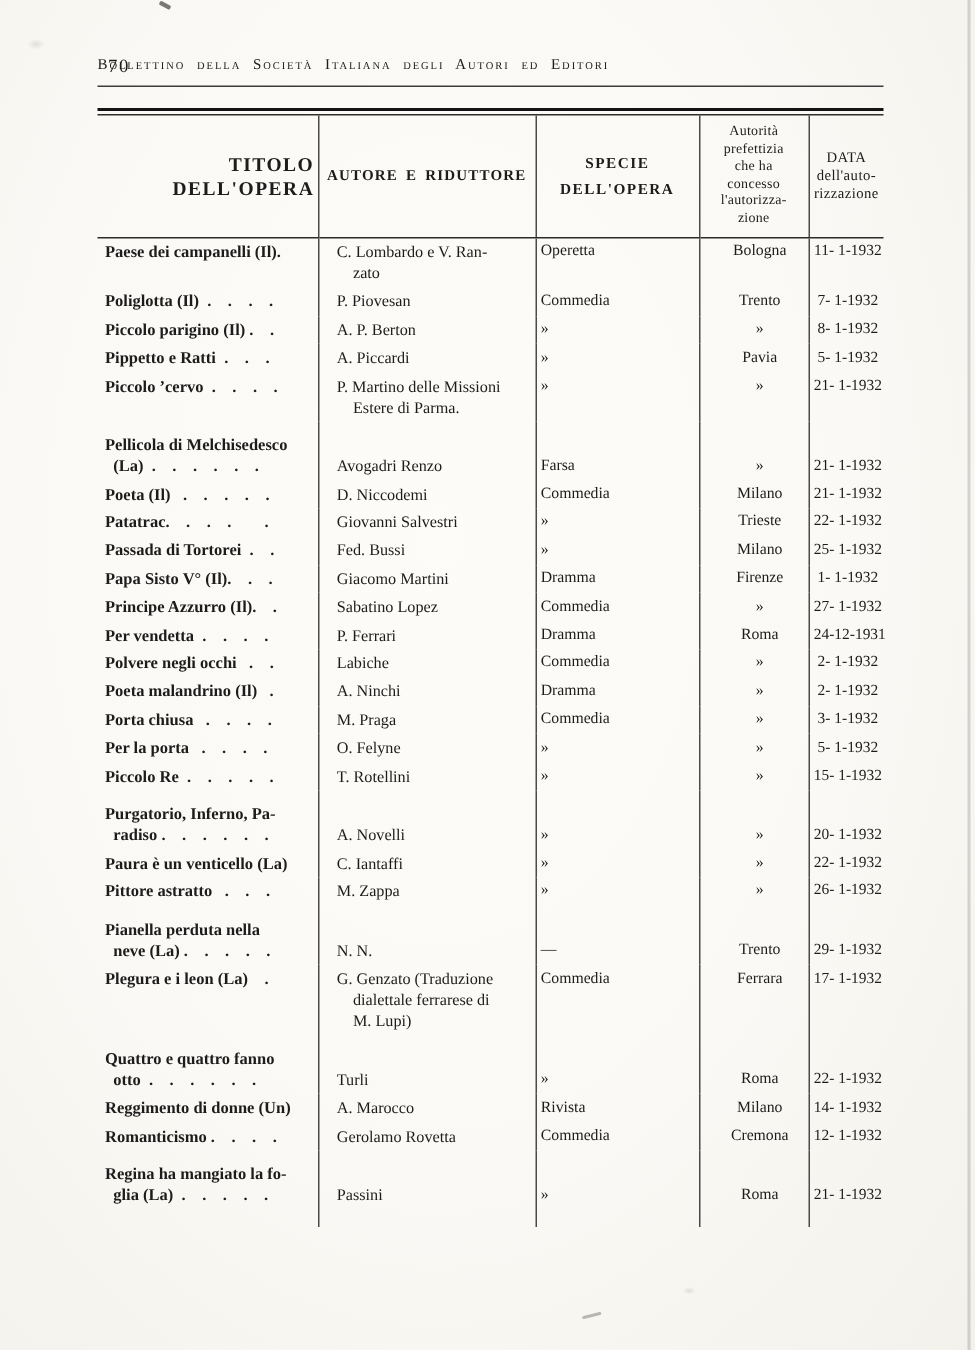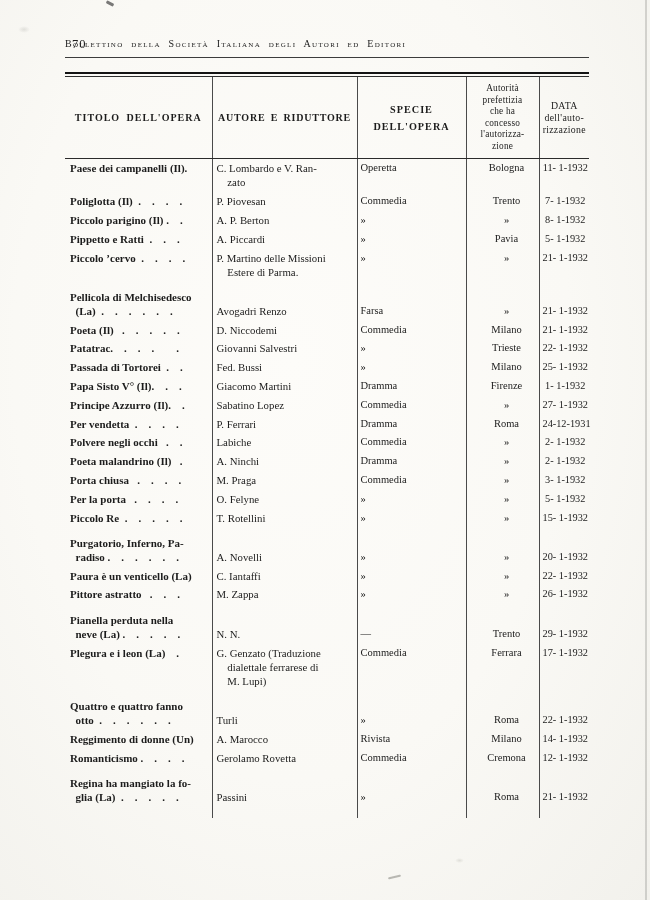--- a/index.html
+++ b/index.html
@@ -19,30 +19,30 @@
                  letter-spacing:1.3px; word-spacing:4px; white-space:nowrap; }
   .head-rule   { position:absolute; left:65px; top:57px; width:524px; height:1px; background:#3c3c3c; }
 
   
   .table-wrap { position:absolute; left:65px; top:72px; width:524px; }
   .double-rule { height:5px; border-top:2.5px solid #141414; border-bottom:1px solid #2e2e2e; }
   table { width:524px; border-collapse:collapse; table-layout:fixed; }
   th + th, td + td { border-left:1px solid #4a4a4a; }
   thead th { border-bottom:1px solid #2b2b2b; vertical-align:middle; text-align:center;
              padding:6px 2px; font-weight:bold; white-space:pre-line; }
-  .th-title   { font-size:10px; letter-spacing:1px; word-spacing:3px; }
+  .th-title   { font-size:13px; letter-spacing:1px; word-spacing:3px;text-align:right; }
   .th-author  { font-size:10px; letter-spacing:.8px; word-spacing:2px; }
   .th-species { font-size:10.2px; letter-spacing:1px; line-height:17px; }
   .th-authority { font-size:9.3px; font-weight:normal; line-height:11.5px; letter-spacing:.2px; }
   .th-date    { font-size:9.8px; font-weight:normal; line-height:12px; letter-spacing:.3px; }
 
   tbody td { padding:2.4px 3px; vertical-align:top; line-height:14px; }
   tr.align-bottom td { vertical-align:bottom; padding-top:9px; }
   .c-title  { font-weight:bold; font-size:11px; white-space:pre-wrap; padding-left:5px;margin-top:29px; }
-  .c-author { font-size:10.8px; white-space:pre-wrap; padding-left:4px; }
+  .c-author { font-size:10.8px; white-space:pre-wrap; padding-left:12px; }
   .c-species   { font-size:10.5px; }
   .c-authority { text-align:center; font-size:10.5px;padding-left:11px; }
   .c-date   { text-align:center; font-size:10.3px; white-space:nowrap; padding-right:1px; }
   tr.spacer td { height:12px; padding:0; }
 
   
   .corner-tick { position:absolute; left:106px; top:2px; width:8px; height:3px;
                  background:#4e4e4e; transform:rotate(28deg); border-radius:1px; opacity:.75; }
   .smudge-1 { position:absolute; left:18px; top:26px; width:12px; height:7px; border-radius:50%;
               background:radial-gradient(#9a9a93, transparent 70%); opacity:.25; }

